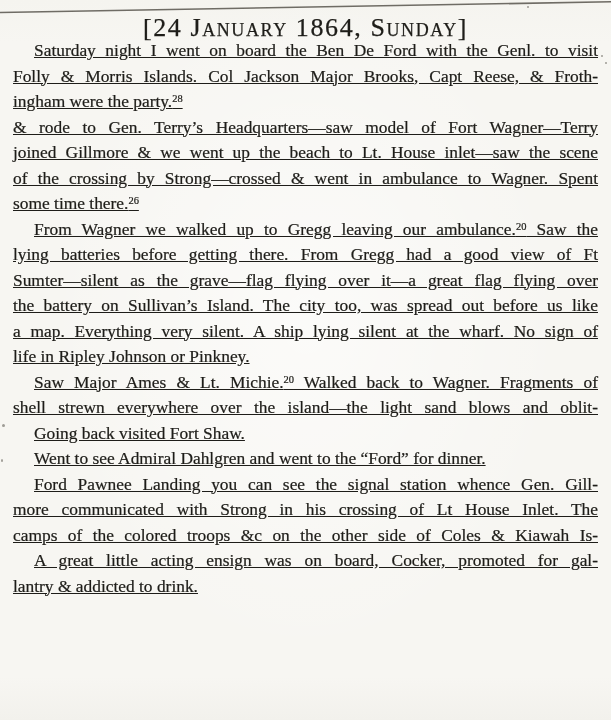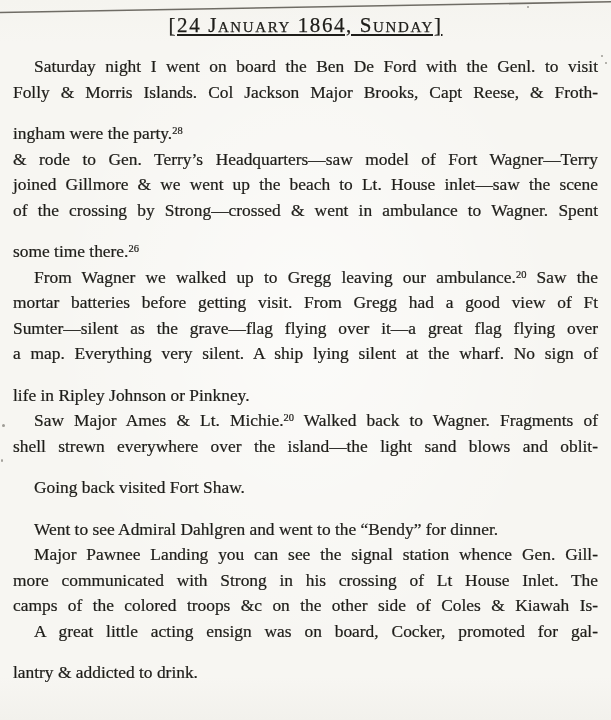--- a/index.html
+++ b/index.html
@@ -23,39 +23,39 @@
   .speck.s1{left:2px;top:424px;width:3px;height:3px;}
   .speck.s2{left:1px;top:459px;width:2px;height:3px;}
   .speck.s3{left:527px;top:6px;width:2px;height:2px;}
   .speck.s4{left:601px;top:55px;width:2px;height:2px;}
   .speck.s5{left:605px;top:62px;width:2px;height:2px;}
 
   .entry-header{
     position:absolute;top:13px;left:0;width:100%;
     text-align:center;
     font-variant:small-caps;
-    font-size:21px;
+    font-size:26px;
     letter-spacing:1.6px;
-    text-decoration:underline;
     -webkit-text-stroke:.25px var(--ink);
   }
 
   .page-body{
-    position:absolute;top:54px;left:13px;width:585px;
+    position:absolute;top:38px;left:13px;width:585px;
     font-size:17.4px;
     line-height:25.5px;
+    text-decoration:underline;
     -webkit-text-stroke:.22px var(--ink);
   }
   .paragraph{margin:0;}
   .line{
     text-align:justify;
     text-align-last:justify;
     white-space:normal;
   }
-  .line.last{text-align-last:left;margin-top:16px;}
+  .line.last{text-align-last:left;}
   .line.first{text-indent:21px;}
   sup{
     font-size:.6em;
     line-height:0;
     vertical-align:baseline;
     position:relative;
     top:-.48em;
     letter-spacing:0;
   }
 </style>
@@ -83,37 +83,38 @@
         <div class="line last">ingham were the party.<sup>28</sup></div>
       </div>
       <div class="paragraph">
         <div class="line">&amp; rode to Gen. Terry’s Headquarters—saw model of Fort Wagner—Terry</div>
         <div class="line">joined Gillmore &amp; we went up the beach to Lt. House inlet—saw the scene</div>
         <div class="line">of the crossing by Strong—crossed &amp; went in ambulance to Wagner. Spent</div>
         <div class="line last">some time there.<sup>26</sup></div>
       </div>
       <div class="paragraph">
         <div class="line first">From Wagner we walked up to Gregg leaving our ambulance.<sup>20</sup> Saw the</div>
-        <div class="line">mortar batteries before getting visit. From Gregg had a good view of Ft</div>
+        <div class="line">lying batteries before getting there. From Gregg had a good view of Ft</div>
         <div class="line">Sumter—silent as the grave—flag flying over it—a great flag flying over</div>
+        <div class="line">the battery on Sullivan’s Island. The city too, was spread out before us like</div>
         <div class="line">a map. Everything very silent. A ship lying silent at the wharf. No sign of</div>
         <div class="line last">life in Ripley Johnson or Pinkney.</div>
       </div>
       <div class="paragraph">
         <div class="line first">Saw Major Ames &amp; Lt. Michie.<sup>20</sup> Walked back to Wagner. Fragments of</div>
         <div class="line">shell strewn everywhere over the island—the light sand blows and oblit-</div>
       </div>
       <div class="paragraph">
         <div class="line first last">Going back visited Fort Shaw.</div>
       </div>
       <div class="paragraph">
-        <div class="line first last">Went to see Admiral Dahlgren and went to the “Bendy” for dinner.</div>
+        <div class="line first last">Went to see Admiral Dahlgren and went to the “Ford” for dinner.</div>
       </div>
       <div class="paragraph">
-        <div class="line first">Major Pawnee Landing you can see the signal station whence Gen. Gill-</div>
+        <div class="line first">Ford Pawnee Landing you can see the signal station whence Gen. Gill-</div>
         <div class="line">more communicated with Strong in his crossing of Lt House Inlet. The</div>
         <div class="line">camps of the colored troops &amp;c on the other side of Coles &amp; Kiawah Is-</div>
       </div>
       <div class="paragraph">
         <div class="line first">A great little acting ensign was on board, Cocker, promoted for gal-</div>
         <div class="line last">lantry &amp; addicted to drink.</div>
       </div>
     </div>
 </div>
 

